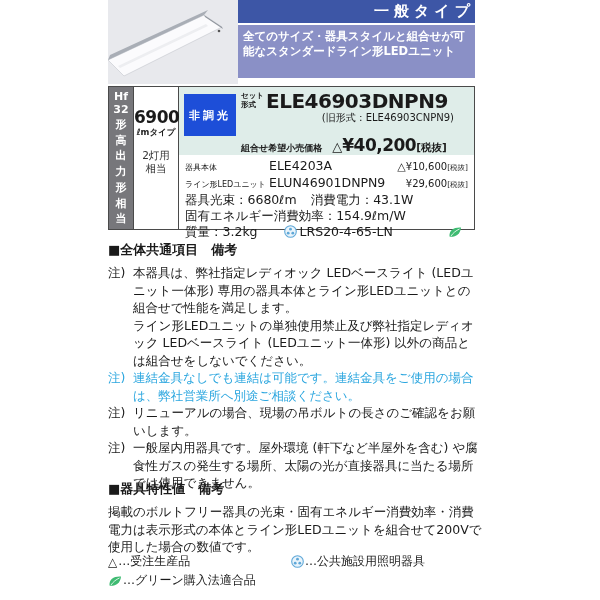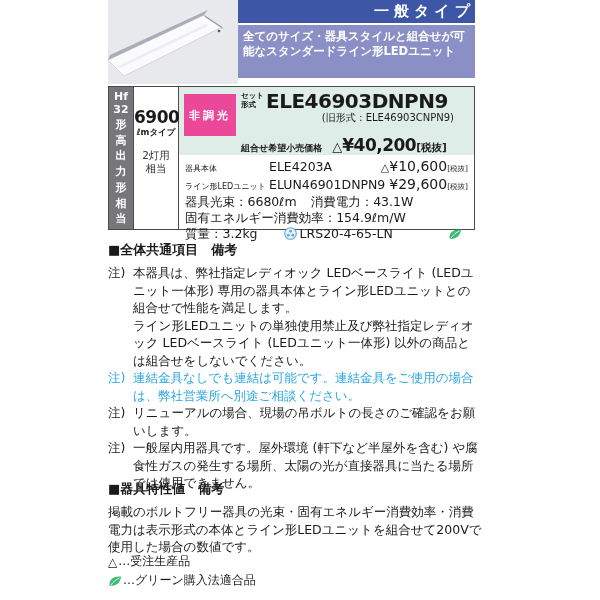--- a/index.html
+++ b/index.html
@@ -23,40 +23,40 @@
   .side-tab { width:25px; background:#77777B; color:#fff; display:flex; flex-direction:column;
               align-items:center; justify-content:space-evenly; font-size:11px; font-weight:bold;
               border-right:1px solid #4a4a4a; padding:2px 9px; }
   .lumen-cell { width:45px; border-right:1px solid #4a4a4a; text-align:center; padding-top:20px; }
   .lumen-value { font-size:17px; font-weight:bold; letter-spacing:-0.5px; }
   .lumen-unit  { font-size:8.5px; font-weight:bold; }
   .lumen-equiv { margin-top:10px; font-size:10.5px; color:#333; line-height:1.25; padding:0 5px; }
 
   .main-cell { flex:1; display:flex; flex-direction:column; min-width:0; }
   .set-area { height:71px; background:#DFEDE9; position:relative; }
-  .dimming-box { position:absolute; left:5px; top:7px; width:52px; height:42px; background:#ec4899;
+  .dimming-box { position:absolute; left:5px; top:7px; width:52px; height:42px; background:#1d4ed8;
                  color:#fff; font-size:11px; font-weight:bold; letter-spacing:3px;
                  display:flex; align-items:center; justify-content:center; }
   .set-right { margin-left:62px; padding:2px 16px 0 0; }
   .model-line { display:flex; align-items:flex-start; }
   .set-type-label { font-size:7.5px; line-height:1.15; font-weight:bold; margin:3px 2px 0 0; }
   .set-model { font-size:20px; font-weight:bold; letter-spacing:-0.5px; white-space:nowrap; }
   .old-model { font-size:10px; text-align:right; margin-top:-2px; padding-right:4px; }
   .combo-line { display:flex; align-items:baseline; margin-top:10px; }
   .combo-label { font-size:9px; font-weight:bold; }
   .combo-mark  { font-size:13px; margin-left:10px; }
   .combo-price { font-size:17px; font-weight:bold; letter-spacing:-0.5px; }
   .combo-tax   { font-size:10.5px; font-weight:bold; }
 
   .component-rows { flex:1; padding:4px 6px 2px 6px; }
   .comp-row { display:flex; align-items:baseline; line-height:14.5px; }
   .comp-label { font-size:8px; width:84px; flex-shrink:0; }
   .comp-model { font-size:12.5px; flex:1; white-space:nowrap; }
   .comp-mark  { font-size:11px; }
-  .comp-price { font-size:14px; font-weight:500; text-align:right; white-space:nowrap; }
+  .comp-price { font-size:10px; font-weight:500; text-align:right; white-space:nowrap; }
   .comp-tax   { font-size:7.5px; }
   .spec-line { font-size:12.5px; line-height:15.5px; white-space:nowrap; }
   .spec-gap { display:inline-block; width:14px; }
   .weight-line { display:flex; align-items:center; font-size:12.5px; line-height:17px; }
   .cert { margin-left:26px; display:flex; align-items:center; gap:3px; }
   .leaf-right { margin-left:auto; margin-right:6px; display:flex; align-items:center; }
 
   
   .notes-common { position:absolute; left:108px; top:241px; width:374px; }
   .section-heading { font-size:13px; font-weight:bold; margin-bottom:5px; }
@@ -202,20 +202,29 @@
   <div class="notes-char">
     <div class="section-heading">■器具特性値　備考</div>
     <div class="char-body">掲載のボルトフリー器具の光束・固有エネルギー消費効率・消費電力は表示形式の本体とライン形LEDユニットを組合せて200Vで使用した場合の数値です。</div>
   </div>
 
   <div class="legend">
     <div class="legend-item li-1">
       <span class="legend-mark">△</span>
       <span>…受注生産品</span>
     </div>
+    <div class="legend-item li-2">
+      <svg width="13" height="13" viewBox="0 0 13 13">
+        <circle cx="6.5" cy="6.5" r="5.8" fill="#EAF4FB" stroke="#5FA8D8" stroke-width="1.1"></circle>
+        <circle cx="6.5" cy="4.2" r="1.4" fill="#5FA8D8"></circle>
+        <circle cx="4.2" cy="8.2" r="1.4" fill="#5FA8D8"></circle>
+        <circle cx="8.8" cy="8.2" r="1.4" fill="#5FA8D8"></circle>
+      </svg>
+      <span>…公共施設用照明器具</span>
+    </div>
     <div class="legend-item li-3">
       <svg width="14" height="12" viewBox="0 0 14 12">
         <path d="M1.5,10.5 C1,4 6,1 13,1.5 C12.5,8 8,11 2.5,10.8 Z" fill="#3FBB72"></path>
         <path d="M3,10 C5,7 8,4.5 11.5,3" stroke="#fff" stroke-width="0.8" fill="none"></path>
       </svg>
       <span>…グリーン購入法適合品</span>
     </div>
   </div>
 
 </div>

